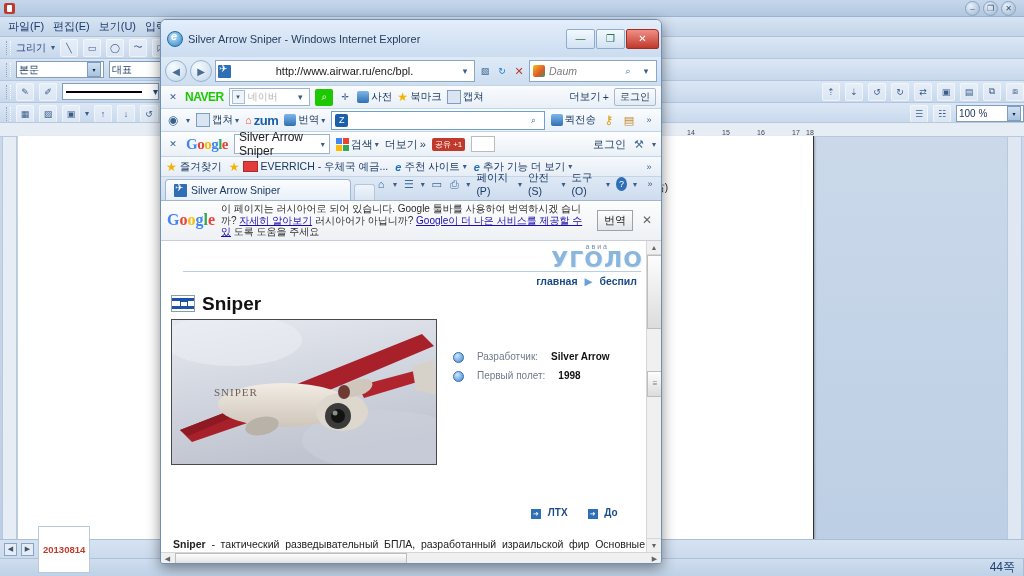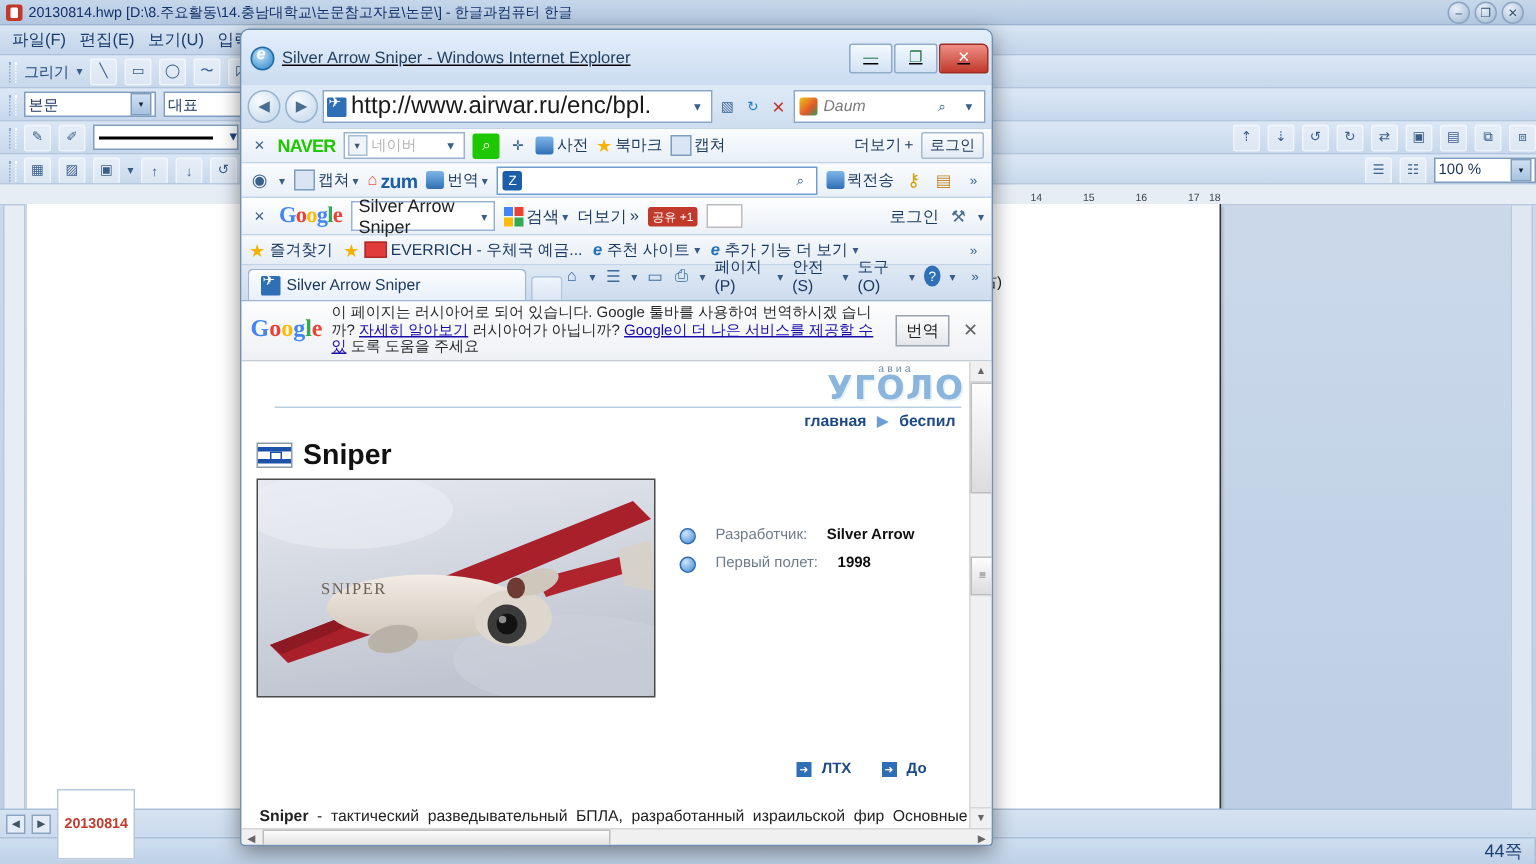--- a/index.html
+++ b/index.html
@@ -64,21 +64,21 @@
   #datebadge{background:#fff;border:1px solid #b9c9dd;color:#c0392b;font-weight:bold;
     font-size:9.5px;padding:16px 4px;line-height:13px;}
   #hwp-status2{height:17px;display:flex;align-items:flex-end;font-size:12px;color:#1d3f72;
     background:linear-gradient(#cfdeef,#bed1e7);border-top:1px solid #aec2da;flex-direction:column;}
   #hwp-status2 .cell{padding:0 8px;border-right:1px solid #a9bed7;white-space:nowrap;}
   
   #ie{position:absolute;left:160px;top:19px;width:500px;height:543px;
     background:#e8eff7;border:1px solid #6f8fb3;border-radius:6px 6px 3px 3px;
     box-shadow:0 4px 14px rgba(0,0,0,.45);overflow:hidden;}
   #ie-title{height:37px;background:linear-gradient(#e4eefb,#cbdcf0);
-    display:flex;align-items:center;padding:0 2px 0 6px;text-decoration:underline;}
+    display:flex;align-items:center;padding:0 2px 0 6px;}
   #ie-logo{width:14px;height:14px;border-radius:50%;flex:none;
     background:radial-gradient(circle at 40% 35%,#bfe4fb,#2a7fc4);margin-right:5px;
     border:1px solid #1f6ca8;position:relative;}
   #ie-logo:after{content:"e";position:absolute;left:3px;top:-2px;font-size:11px;
     color:#fff;font-style:italic;font-weight:bold;}
   #ie-title-text{font-size:11px;color:#24405f;white-space:nowrap;}
   #ie-winbtns{margin-left:auto;display:flex;}
   .iewb{width:27px;height:18px;margin-left:1px;border:1px solid #8fadcb;
     border-radius:2px;background:linear-gradient(#f3f9ff,#d2e2f3);
     display:flex;align-items:center;justify-content:center;font-size:10px;color:#274;}
@@ -88,21 +88,21 @@
   #ie-addr{height:28px;display:flex;align-items:center;gap:3px;padding:0 4px;
     background:linear-gradient(#dfeaf7,#cddef0);}
   .navcircle{width:20px;height:20px;border-radius:50%;flex:none;
     background:radial-gradient(circle at 35% 30%,#f6fbff,#c2d6ea);
     border:1px solid #9ab3cd;display:flex;align-items:center;justify-content:center;
     font-size:10px;color:#4a6d92;}
   #addrbox{flex:1;height:20px;background:#fff;border:1px solid #8ba7c5;display:flex;
     align-items:center;padding:0 2px;gap:3px;min-width:0;}
   .favico{width:13px;height:13px;background:#2f6fb5;flex:none;position:relative;border-radius:1px;}
   .favico:after{content:"\2708";position:absolute;left:1px;top:-2px;font-size:10px;color:#fff;}
-  #addrtext{font-size:16px;color:#1a1a1a;white-space:nowrap;overflow:hidden;flex:1;}
+  #addrtext{font-size:11px;color:#1a1a1a;white-space:nowrap;overflow:hidden;flex:1;text-align:center;}
   .mini{width:14px;height:16px;display:flex;align-items:center;justify-content:center;
     font-size:9px;color:#36618c;flex:none;}
   #searchbox{width:120px;height:20px;background:#fff;border:1px solid #8ba7c5;
     display:flex;align-items:center;padding:0 3px;gap:4px;flex:none;}
   .daumico{width:12px;height:12px;flex:none;border-radius:2px;
     background:linear-gradient(135deg,#f0c419,#e2562b 60%,#27a35b);}
   #searchtext{font-size:10.5px;color:#7b7b7b;font-style:italic;flex:1;}
   
   #naverbar{height:22px;display:flex;align-items:center;gap:5px;padding:0 5px;
     background:linear-gradient(#fafcfe,#e8eff7);border-top:1px solid #c3d4e6;
@@ -247,21 +247,20 @@
   .zoomico{color:#2f6fb5;font-size:10px;}
   .spacer{flex:1}
 </style>
 </head>
 <body>
 
 <div id="hwp">
 
   <div id="hwp-title">
     <span class="hwp-ico"></span>
-    <span id="hwp-title-text">20130814.hwp [D:\8.주요활동\14.충남대학교\논문참고자료\논문\] - 한글과컴퓨터 한글</span>
     <span id="hwp-winbtns">
       <span class="hwp-wb">–</span>
       <span class="hwp-wb">❐</span>
       <span class="hwp-wb">✕</span>
     </span>
   </div>
 
   <div id="hwp-menu">
     <span>파일(F)</span>
     <span>편집(E)</span>

